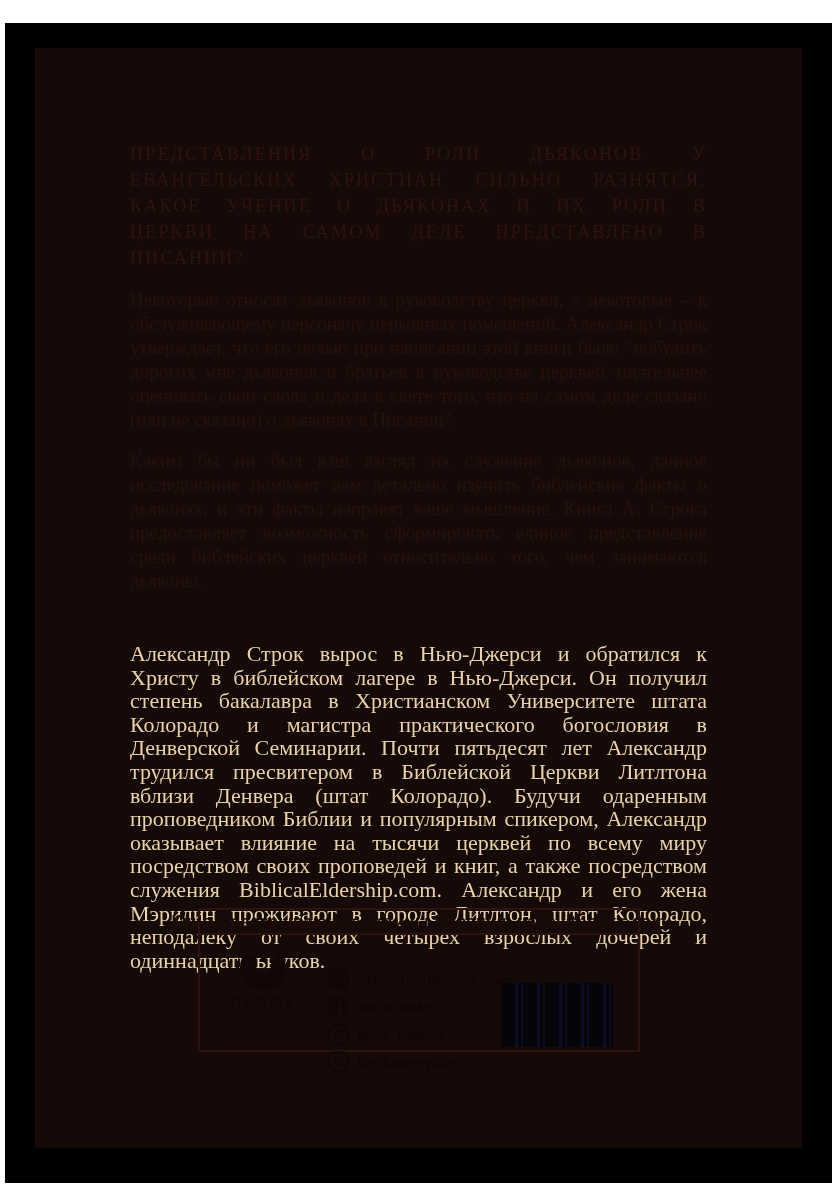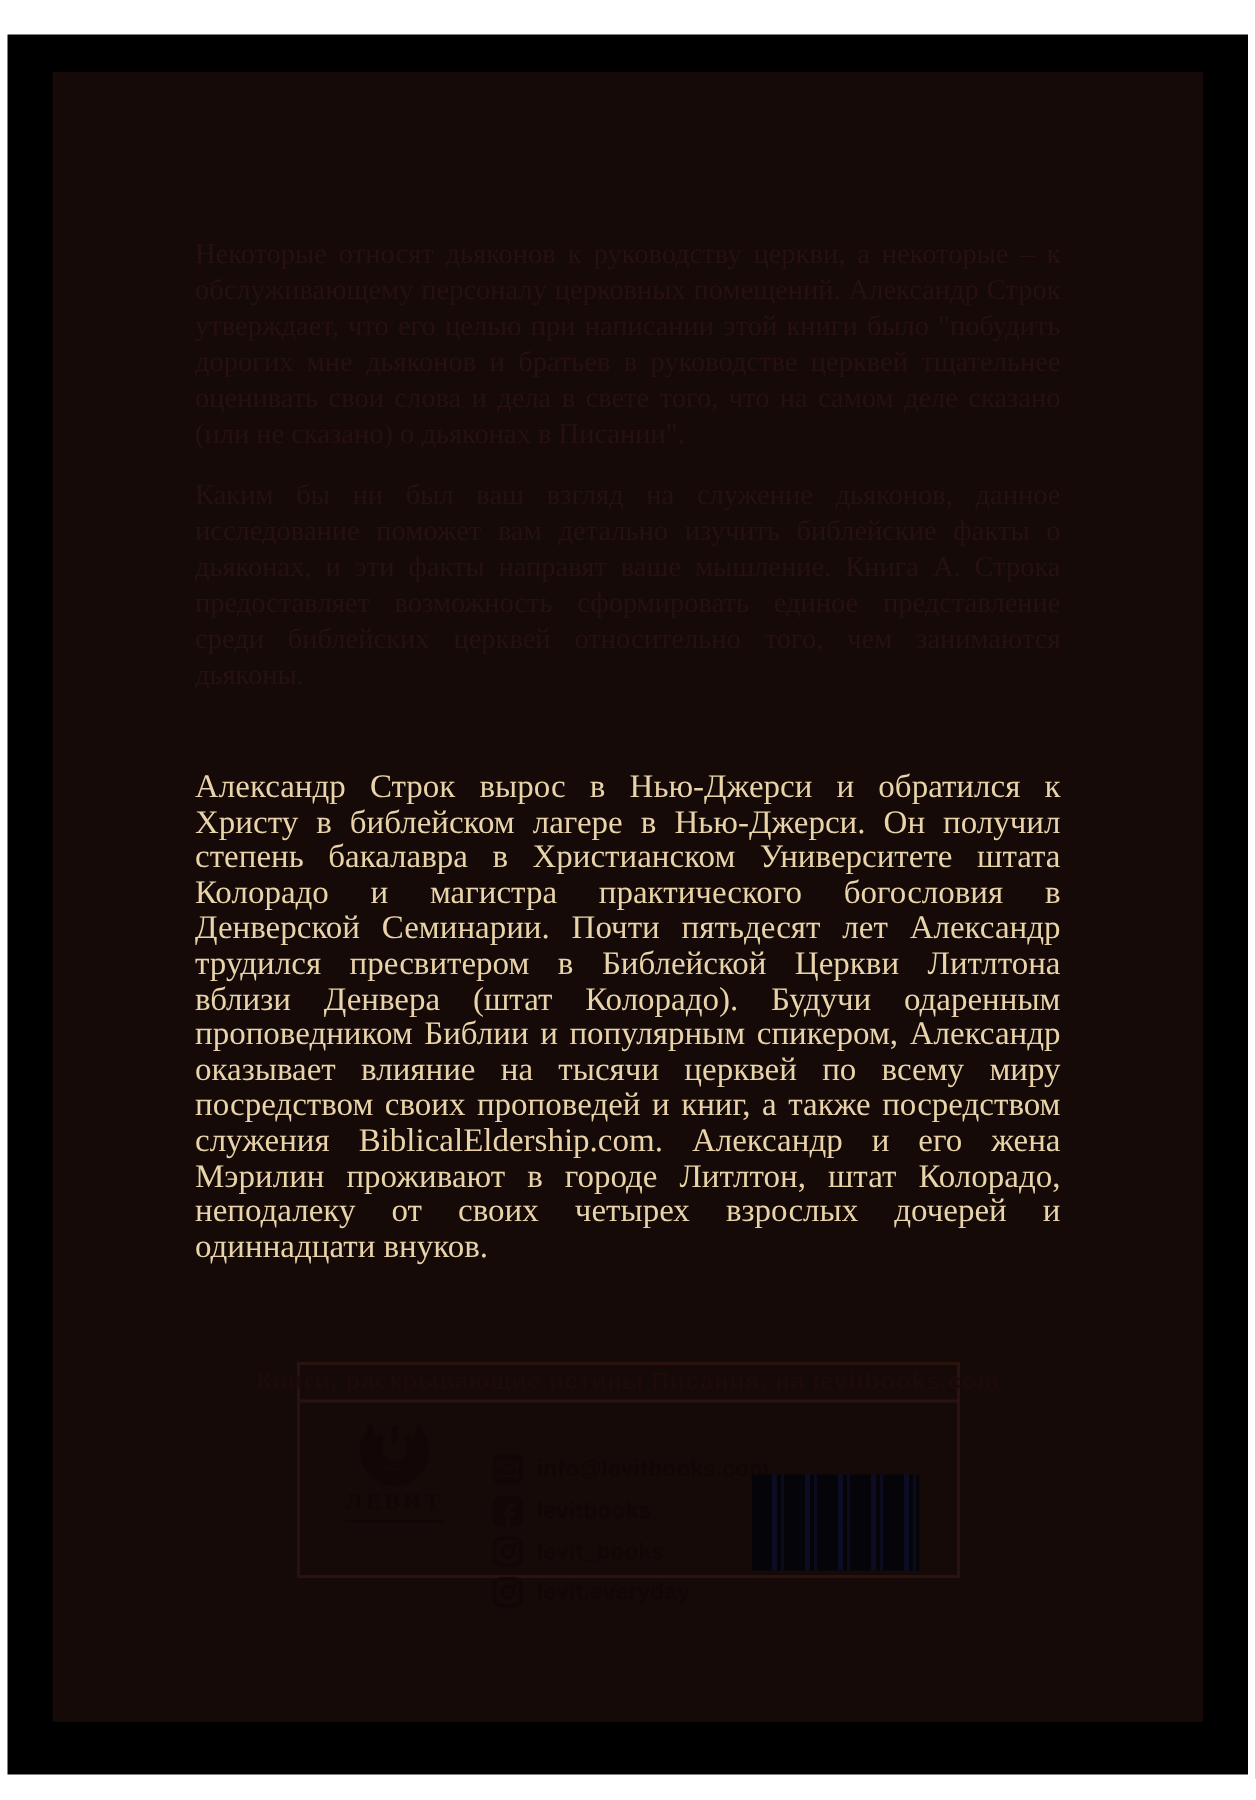--- a/index.html
+++ b/index.html
@@ -117,20 +117,21 @@
       #040409;
   }
 </style>
 </head>
 <body>
 
 <div class="page">
   <div class="frame">
     <div class="cover">
 
+      <div class="headline">ПРЕДСТАВЛЕНИЯ О РОЛИ ДЬЯКОНОВ У ЕВАНГЕЛЬСКИХ ХРИСТИАН СИЛЬНО РАЗНЯТСЯ. КАКОЕ УЧЕНИЕ О ДЬЯКОНАХ И ИХ РОЛИ В ЦЕРКВИ НА САМОМ ДЕЛЕ ПРЕДСТАВЛЕНО В ПИСАНИИ?</div>
 
       <p class="muted-par">Некоторые относят дьяконов к руководству церкви, а некоторые – к обслуживающему персоналу церковных помещений. Александр Строк утверждает, что его целью при написании этой книги было "побудить дорогих мне дьяконов и братьев в руководстве церквей тщательнее оценивать свои слова и дела в свете того, что на самом деле сказано (или не сказано) о дьяконах в Писании".</p>
 
       <p class="muted-par">Каким бы ни был ваш взгляд на служение дьяконов, данное исследование поможет вам детально изучить библейские факты о дьяконах, и эти факты направят ваше мышление. Книга А. Строка предоставляет возможность сформировать единое представление среди библейских церквей относительно того, чем занимаются дьяконы.</p>
 
       <p class="bio">Александр Строк вырос в Нью-Джерси и обратился к Христу в библейском лагере в Нью-Джерси. Он получил степень бакалавра в Христианском Университете штата Колорадо и магистра практического богословия в Денверской Семинарии. Почти пятьдесят лет Александр трудился пресвитером в Библейской Церкви Литлтона вблизи Денвера (штат Колорадо). Будучи одаренным проповедником Библии и популярным спикером, Александр оказывает влияние на тысячи церквей по всему миру посредством своих проповедей и книг, а также посредством служения BiblicalEldership.com. Александр и его жена Мэрилин проживают в городе Литлтон, штат Колорадо, неподалеку от своих четырех взрослых дочерей и одиннадцати внуков.</p>
 
       <div class="footer-box">
         <div class="footer-tagline">Книги, раскрывающие истины Писания, на levitbooks.com</div>
 

